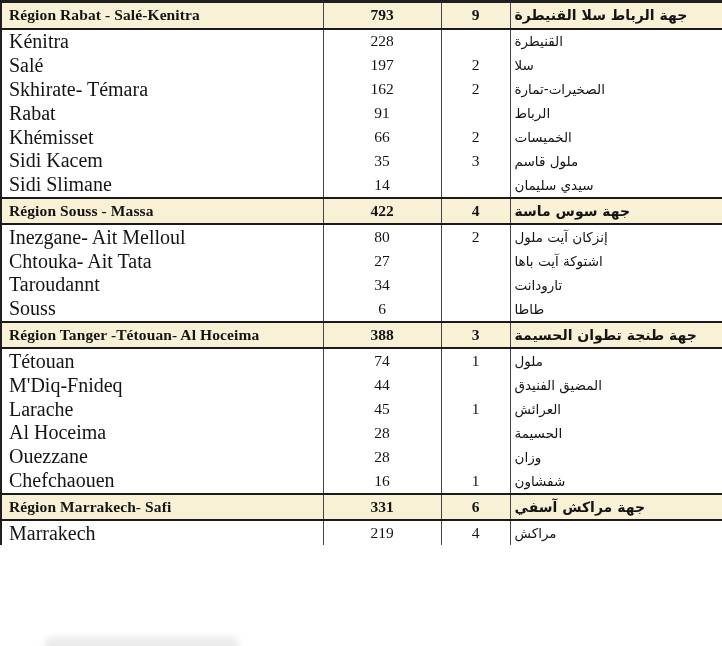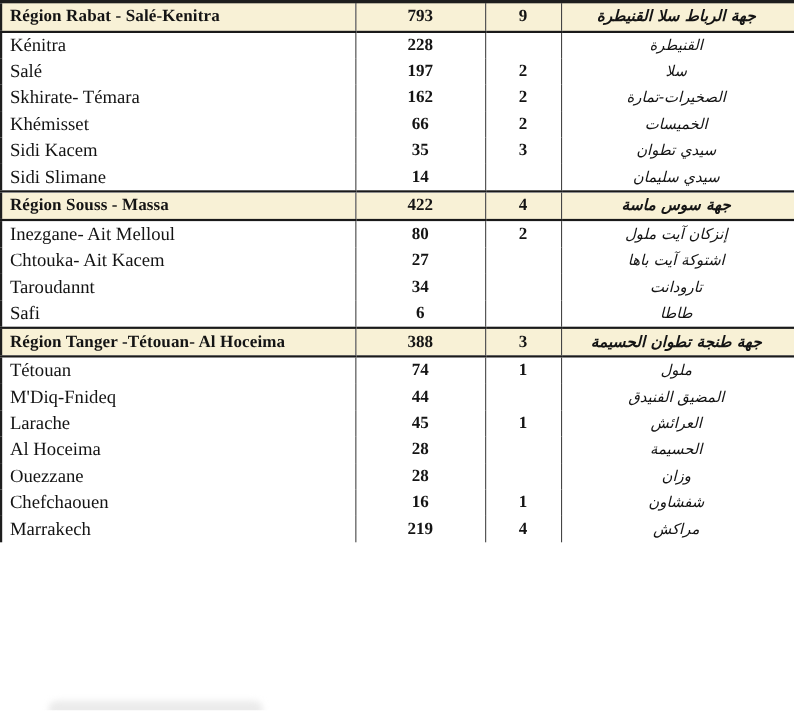--- a/index.html
+++ b/index.html
@@ -43,36 +43,34 @@
     border-bottom: 2px solid #1a1a1a;
   }
   tr.data-row td {
     height: 23.9px;
     border-top: none;
     border-bottom: none;
   }
   td.fr {
     text-align: left;
     padding: 0 4px 0 7px;
-    font-size: 17px;
+    font-size: 20px;
   }
   tr.section-header td.fr { font-size: 15.5px; letter-spacing: 0.1px; margin-left: 28px; }
   td.num {
     text-align: center;
     font-size: 15.5px;
     padding: 0 2px;
-    font-weight: bold;
   }
   td.ar {
     direction: rtl;
-    text-align: center;
+    text-align: left;
     padding: 0 7px 0 4px;
     font-family: "DejaVu Sans", sans-serif;
     font-size: 13.5px;
-    font-style: italic;
   }
   tr.section-header td.ar { font-size: 14px; }
   .bottom-shadow {
     position: absolute;
     left: 44px;
     top: 637px;
     width: 195px;
     height: 16px;
     border-radius: 9px;
     background: #ebebeb;
@@ -110,30 +108,36 @@
         <td class="num">2</td>
         <td class="ar">سلا</td>
       </tr>
       <tr class="data-row">
         <td class="fr">Skhirate- Témara</td>
         <td class="num">162</td>
         <td class="num">2</td>
         <td class="ar">الصخيرات-تمارة</td>
       </tr>
       <tr class="data-row">
+        <td class="fr">Rabat</td>
+        <td class="num">91</td>
+        <td class="num"></td>
+        <td class="ar">الرباط</td>
+      </tr>
+      <tr class="data-row">
         <td class="fr">Khémisset</td>
         <td class="num">66</td>
         <td class="num">2</td>
         <td class="ar">الخميسات</td>
       </tr>
       <tr class="data-row">
         <td class="fr">Sidi Kacem</td>
         <td class="num">35</td>
         <td class="num">3</td>
-        <td class="ar">سيدي تطوان</td>
+        <td class="ar">ملول قاسم</td>
       </tr>
       <tr class="data-row">
         <td class="fr">Sidi Slimane</td>
         <td class="num">14</td>
         <td class="num"></td>
         <td class="ar">سيدي سليمان</td>
       </tr>
 
       <tr class="section-header">
         <td class="fr">Région Souss - Massa</td>
@@ -141,33 +145,33 @@
         <td class="num">4</td>
         <td class="ar">جهة سوس ماسة</td>
       </tr>
       <tr class="data-row">
         <td class="fr">Inezgane- Ait Melloul</td>
         <td class="num">80</td>
         <td class="num">2</td>
         <td class="ar">إنزكان آيت ملول</td>
       </tr>
       <tr class="data-row">
-        <td class="fr">Chtouka- Ait Kacem</td>
+        <td class="fr">Chtouka- Ait Tata</td>
         <td class="num">27</td>
         <td class="num"></td>
         <td class="ar">اشتوكة آيت باها</td>
       </tr>
       <tr class="data-row">
         <td class="fr">Taroudannt</td>
         <td class="num">34</td>
         <td class="num"></td>
         <td class="ar">تارودانت</td>
       </tr>
       <tr class="data-row">
-        <td class="fr">Safi</td>
+        <td class="fr">Souss</td>
         <td class="num">6</td>
         <td class="num"></td>
         <td class="ar">طاطا</td>
       </tr>
 
       <tr class="section-header">
         <td class="fr">Région Tanger -Tétouan- Al Hoceima</td>
         <td class="num">388</td>
         <td class="num">3</td>
         <td class="ar">جهة طنجة تطوان الحسيمة</td>
@@ -202,20 +206,26 @@
         <td class="num"></td>
         <td class="ar">وزان</td>
       </tr>
       <tr class="data-row">
         <td class="fr">Chefchaouen</td>
         <td class="num">16</td>
         <td class="num">1</td>
         <td class="ar">شفشاون</td>
       </tr>
 
+      <tr class="section-header">
+        <td class="fr">Région Marrakech- Safi</td>
+        <td class="num">331</td>
+        <td class="num">6</td>
+        <td class="ar">جهة مراكش آسفي</td>
+      </tr>
       <tr class="data-row">
         <td class="fr">Marrakech</td>
         <td class="num">219</td>
         <td class="num">4</td>
         <td class="ar">مراكش</td>
       </tr>
 
     </tbody>
   </table>
 

